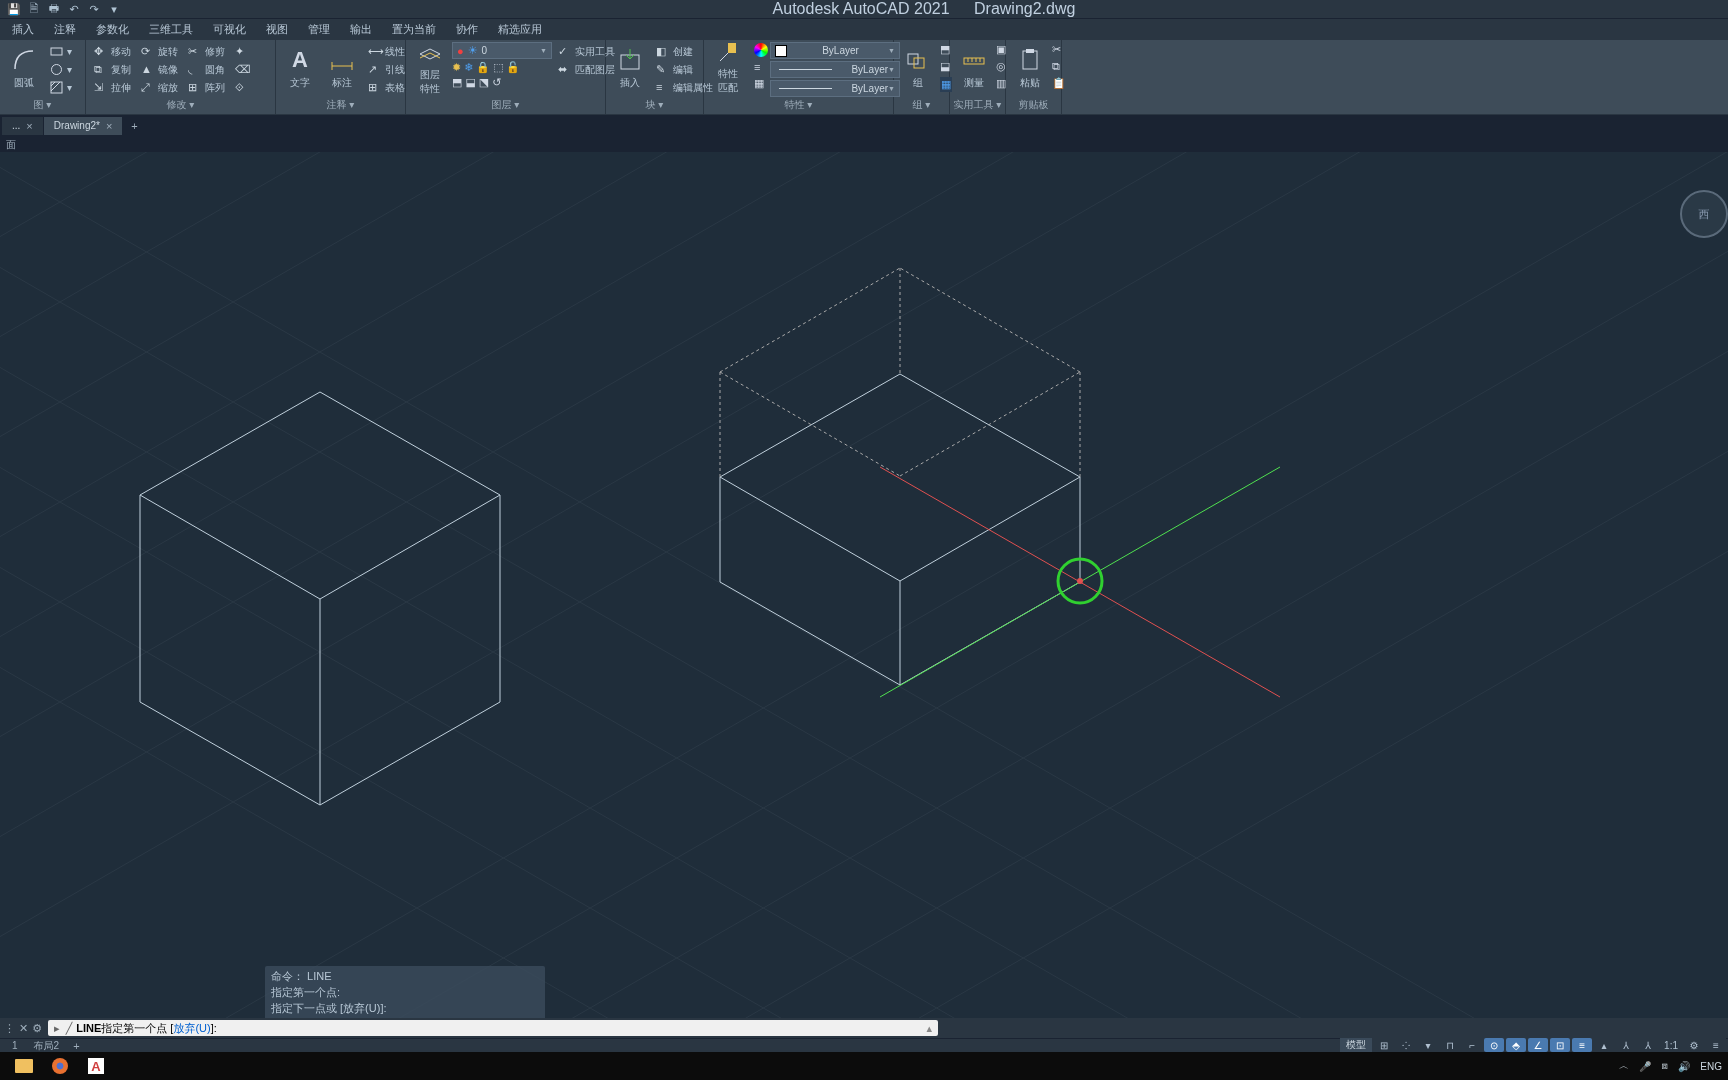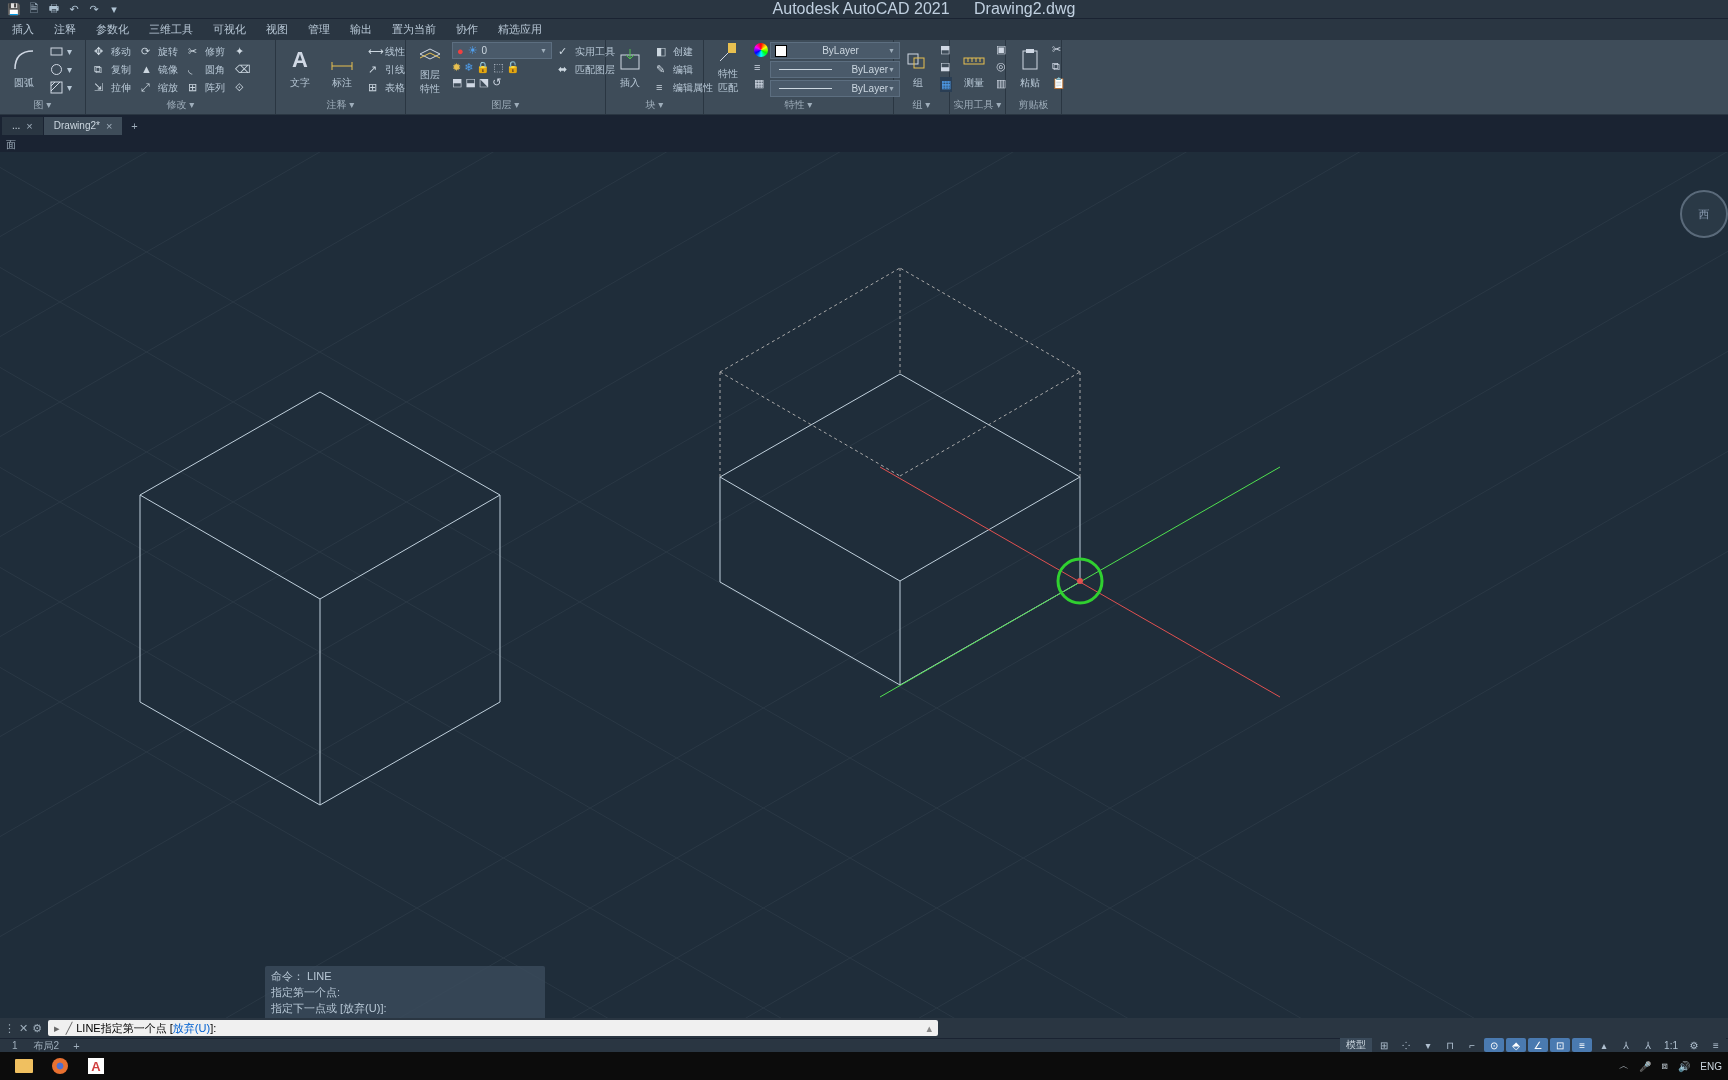--- a/index.html
+++ b/index.html
@@ -56,21 +56,21 @@
 .viewcube .vc-circle { width: 48px; height: 48px; border: 2px solid #5a6a7a; border-radius: 50%; display: flex; align-items: center; justify-content: center; color: #8a9ab0; font-size: 11px; margin-bottom: 6px; background: rgba(90,106,122,0.2); }
 
 
 .cmd-history { position: absolute; bottom: 62px; left: 265px; width: 280px; background: rgba(58,74,90,0.85); padding: 2px 6px; color: #b8c8d6; font-size: 11px; line-height: 16px; border-radius: 2px 2px 0 0; }
 
 
 .cmd-line { position: absolute; bottom: 42px; left: 0; right: 0; height: 20px; background: #2a3642; display: flex; align-items: center; padding: 0 4px; }
 .cmd-line .cmd-icons { display: flex; gap: 4px; margin-right: 6px; }
 .cmd-line .cmd-icons span { color: #9faebb; font-size: 11px; cursor: pointer; }
 .cmd-line .cmd-input { flex: 1; max-width: 890px; height: 16px; background: #f0f0f0; color: #000; font-size: 11px; display: flex; align-items: center; padding: 0 6px; border-radius: 2px; }
-.cmd-line .cmd-input .cmd-cmd { font-weight: normal; }
+.cmd-line .cmd-input .cmd-cmd { font-weight: bold; }
 .cmd-line .cmd-input .cmd-opt { color: #0060d0; text-align: center; }
 
 
 .layout-tabs { position: absolute; bottom: 28px; left: 0; right: 0; height: 14px; background: #2a3642; display: flex; align-items: center; padding-left: 4px; border-top: 1px solid #1a2332; }
 .layout-tab { padding: 2px 8px; font-size: 10px; color: #9faebb; cursor: pointer; }
 .layout-plus { padding: 2px 6px; color: #9faebb; }
 
 
 .status-right { position: absolute; bottom: 28px; right: 2px; height: 14px; display: flex; align-items: center; gap: 2px; background: #2a3642; }
 .status-btn { width: 20px; height: 14px; display: flex; align-items: center; justify-content: center; font-size: 10px; color: #b0c0d0; cursor: pointer; }

